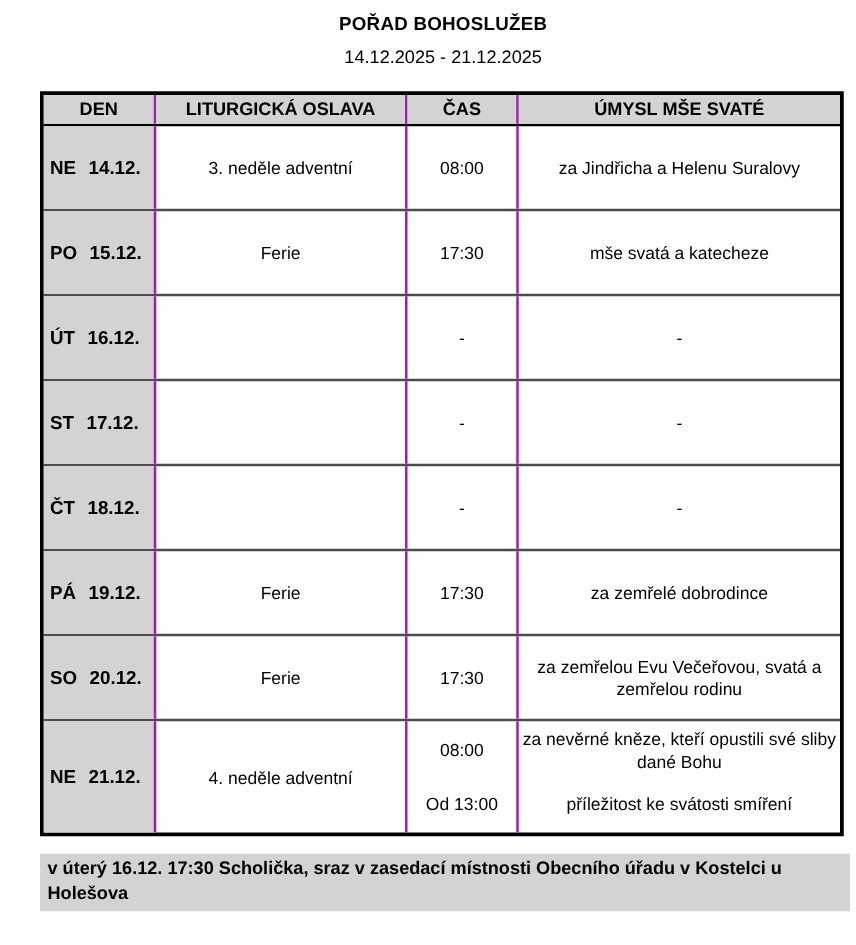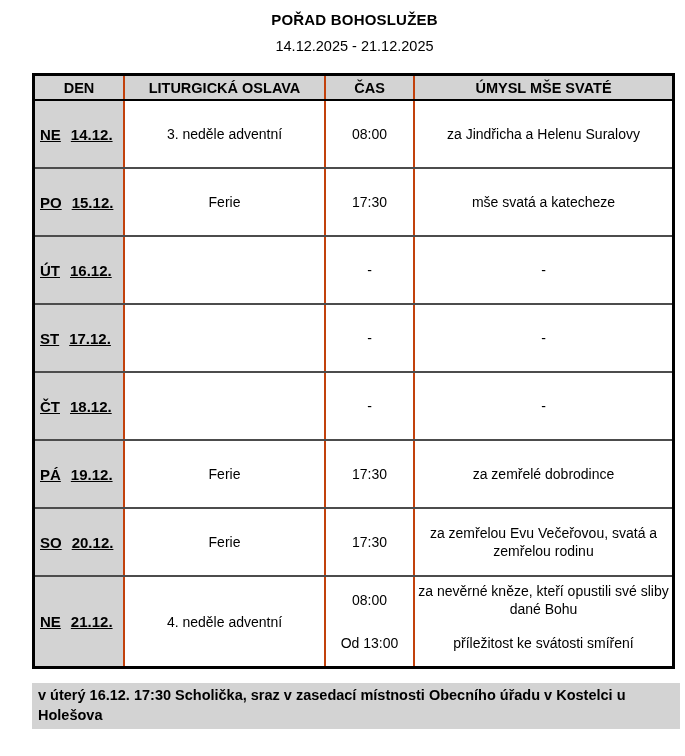--- a/index.html
+++ b/index.html
@@ -39,21 +39,21 @@
     width: 643px;
     border: 3px solid #000000;
     box-sizing: border-box;
     background: #ffffff;
   }
   .row {
     display: grid;
     grid-template-columns: 90px 201px 89px 1fr;
   }
   .cell {
-    border-right: 2px solid #c2410c;
+    border-right: 2px solid #a21caf;
     box-sizing: border-box;
     display: flex;
     align-items: center;
     justify-content: center;
     text-align: center;
     font-size: 14px;
     overflow: hidden;
   }
   .cell:last-child { border-right: none; }
   
@@ -71,21 +71,20 @@
   .body-row.tall { min-height: 89px; }
   .body-row + .body-row { border-top: 2px solid #4c4c4c; }
   .day-cell {
     background: #d3d3d3;
     justify-content: flex-start;
     padding-left: 5px;
     font-weight: bold;
     font-size: 15px;
     gap: 10px;
     text-align: left;
-    text-decoration: underline;
   }
   .stack {
     flex-direction: column;
     align-items: stretch;
     justify-content: center;
     padding: 2px 3px;
   }
   .stack .cell-line {
     flex: 1 1 0;
     display: flex;

